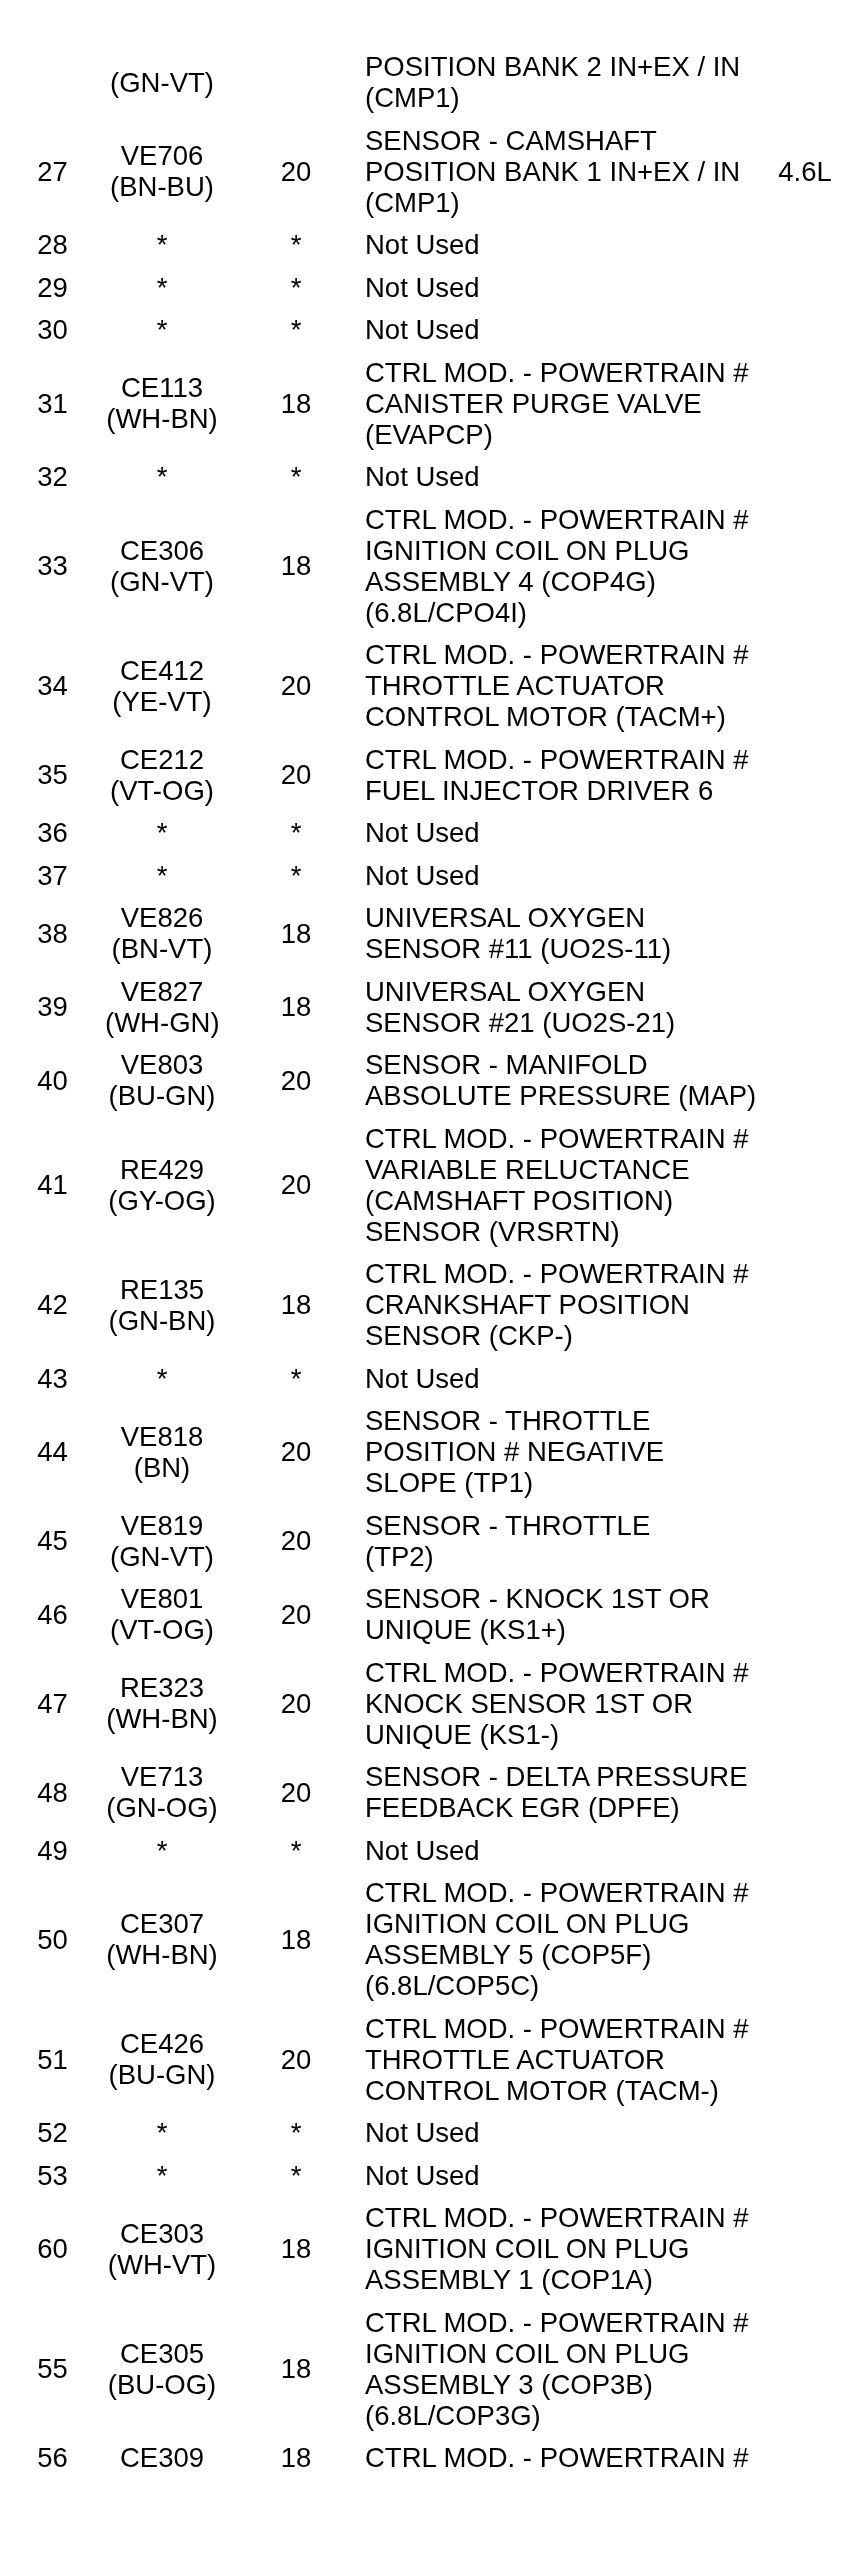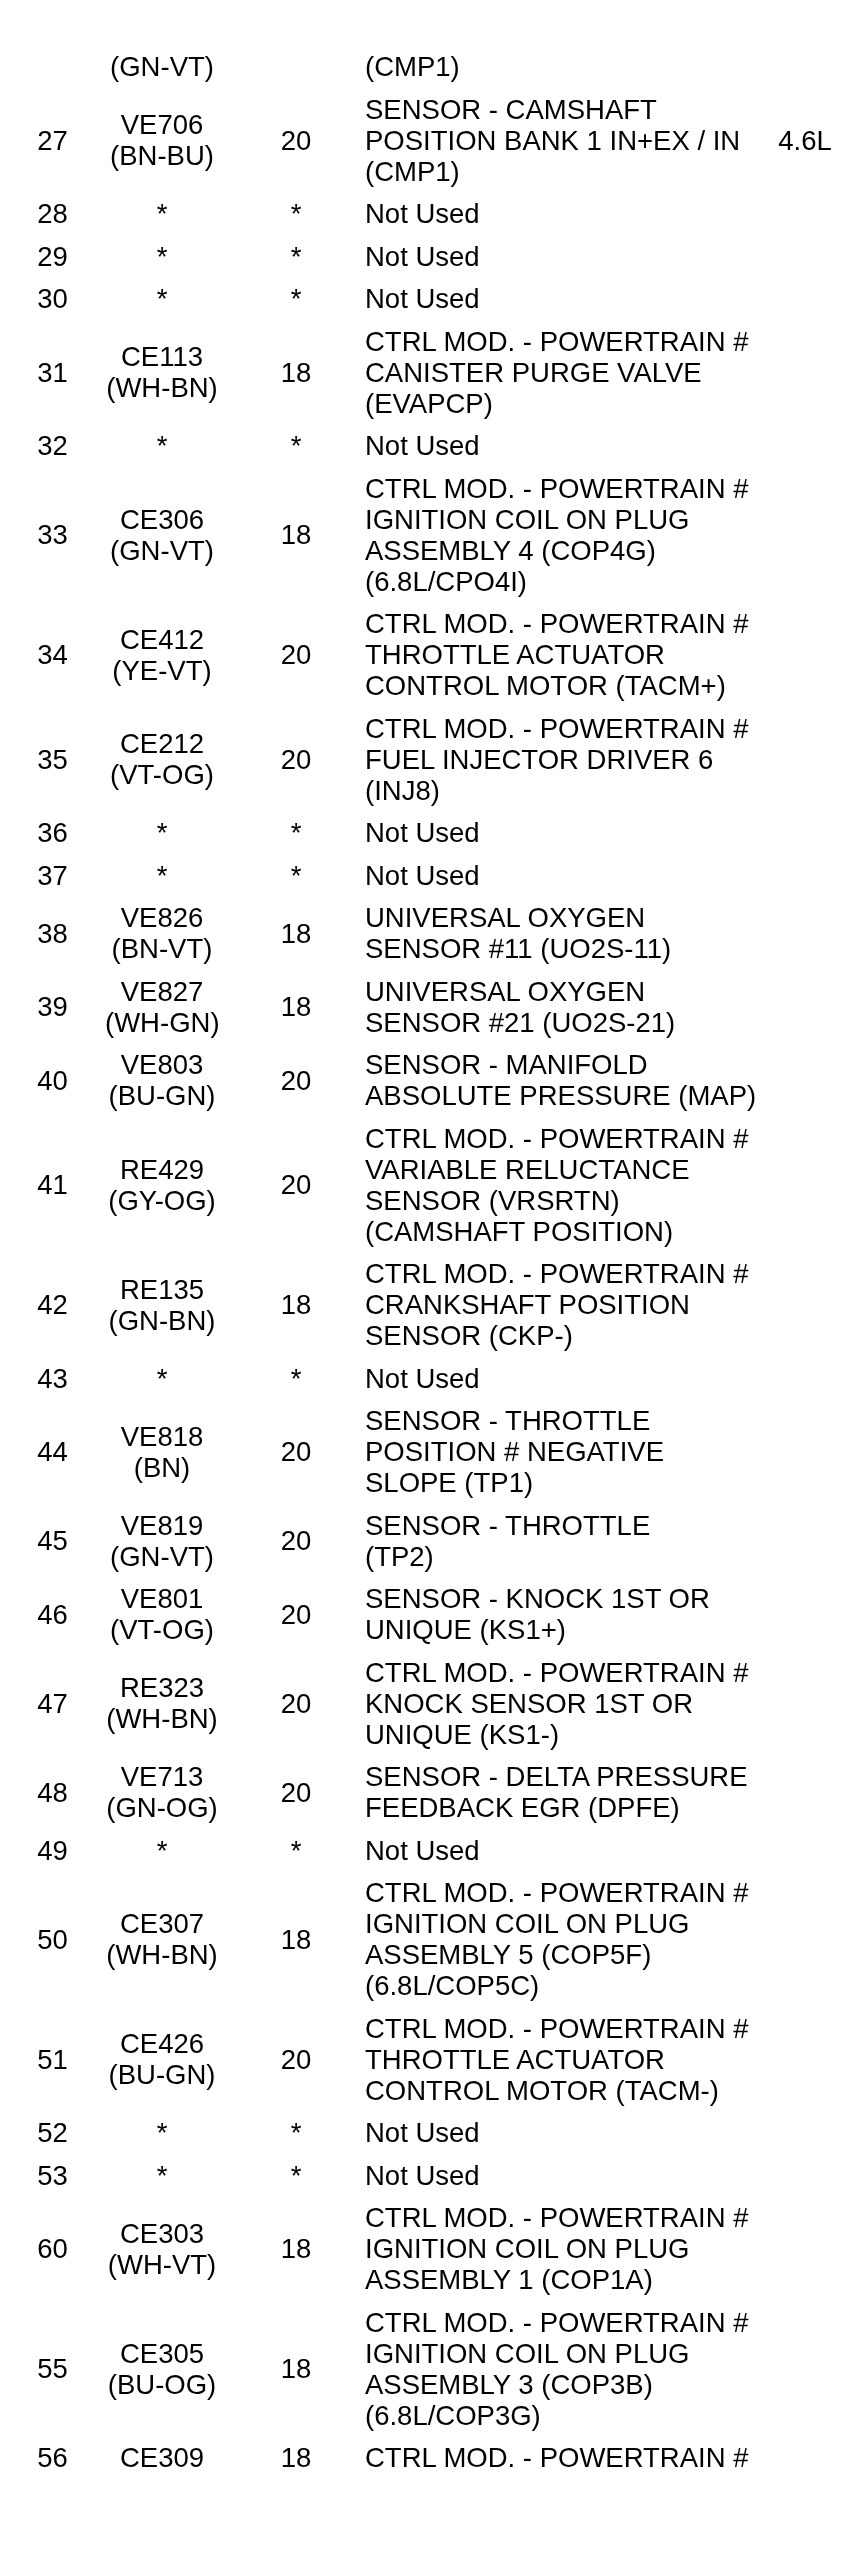--- a/index.html
+++ b/index.html
@@ -27,20 +27,21 @@
 <body>
 
 <div class="table" id="pinout-table">
     <div class="row">
       <div class="cell pin"></div>
       <div class="cell circuit">
         <div class="line">(GN-VT)</div>
       </div>
       <div class="cell gauge"></div>
       <div class="cell desc">
+        <div class="line">POSITION BANK 2 IN+EX / IN</div>
         <div class="line">(CMP1)</div>
       </div>
       <div class="cell engine"></div>
     </div>
     <div class="row">
       <div class="cell pin">
         <div class="line">27</div>
       </div>
       <div class="cell circuit">
         <div class="line">VE706</div>
@@ -180,21 +181,20 @@
       <div class="cell circuit">
         <div class="line">CE212</div>
         <div class="line">(VT-OG)</div>
       </div>
       <div class="cell gauge">
         <div class="line">20</div>
       </div>
       <div class="cell desc">
         <div class="line">CTRL MOD. - POWERTRAIN #</div>
         <div class="line">FUEL INJECTOR DRIVER 6</div>
-        <div class="line">(INJ8)</div>
       </div>
       <div class="cell engine"></div>
     </div>
     <div class="row">
       <div class="cell pin">
         <div class="line">36</div>
       </div>
       <div class="cell circuit">
         <div class="line">*</div>
       </div>
@@ -279,22 +279,22 @@
       <div class="cell circuit">
         <div class="line">RE429</div>
         <div class="line">(GY-OG)</div>
       </div>
       <div class="cell gauge">
         <div class="line">20</div>
       </div>
       <div class="cell desc">
         <div class="line">CTRL MOD. - POWERTRAIN #</div>
         <div class="line">VARIABLE RELUCTANCE</div>
+        <div class="line">(CAMSHAFT POSITION)</div>
         <div class="line">SENSOR (VRSRTN)</div>
-        <div class="line">(CAMSHAFT POSITION)</div>
       </div>
       <div class="cell engine"></div>
     </div>
     <div class="row">
       <div class="cell pin">
         <div class="line">42</div>
       </div>
       <div class="cell circuit">
         <div class="line">RE135</div>
         <div class="line">(GN-BN)</div>

